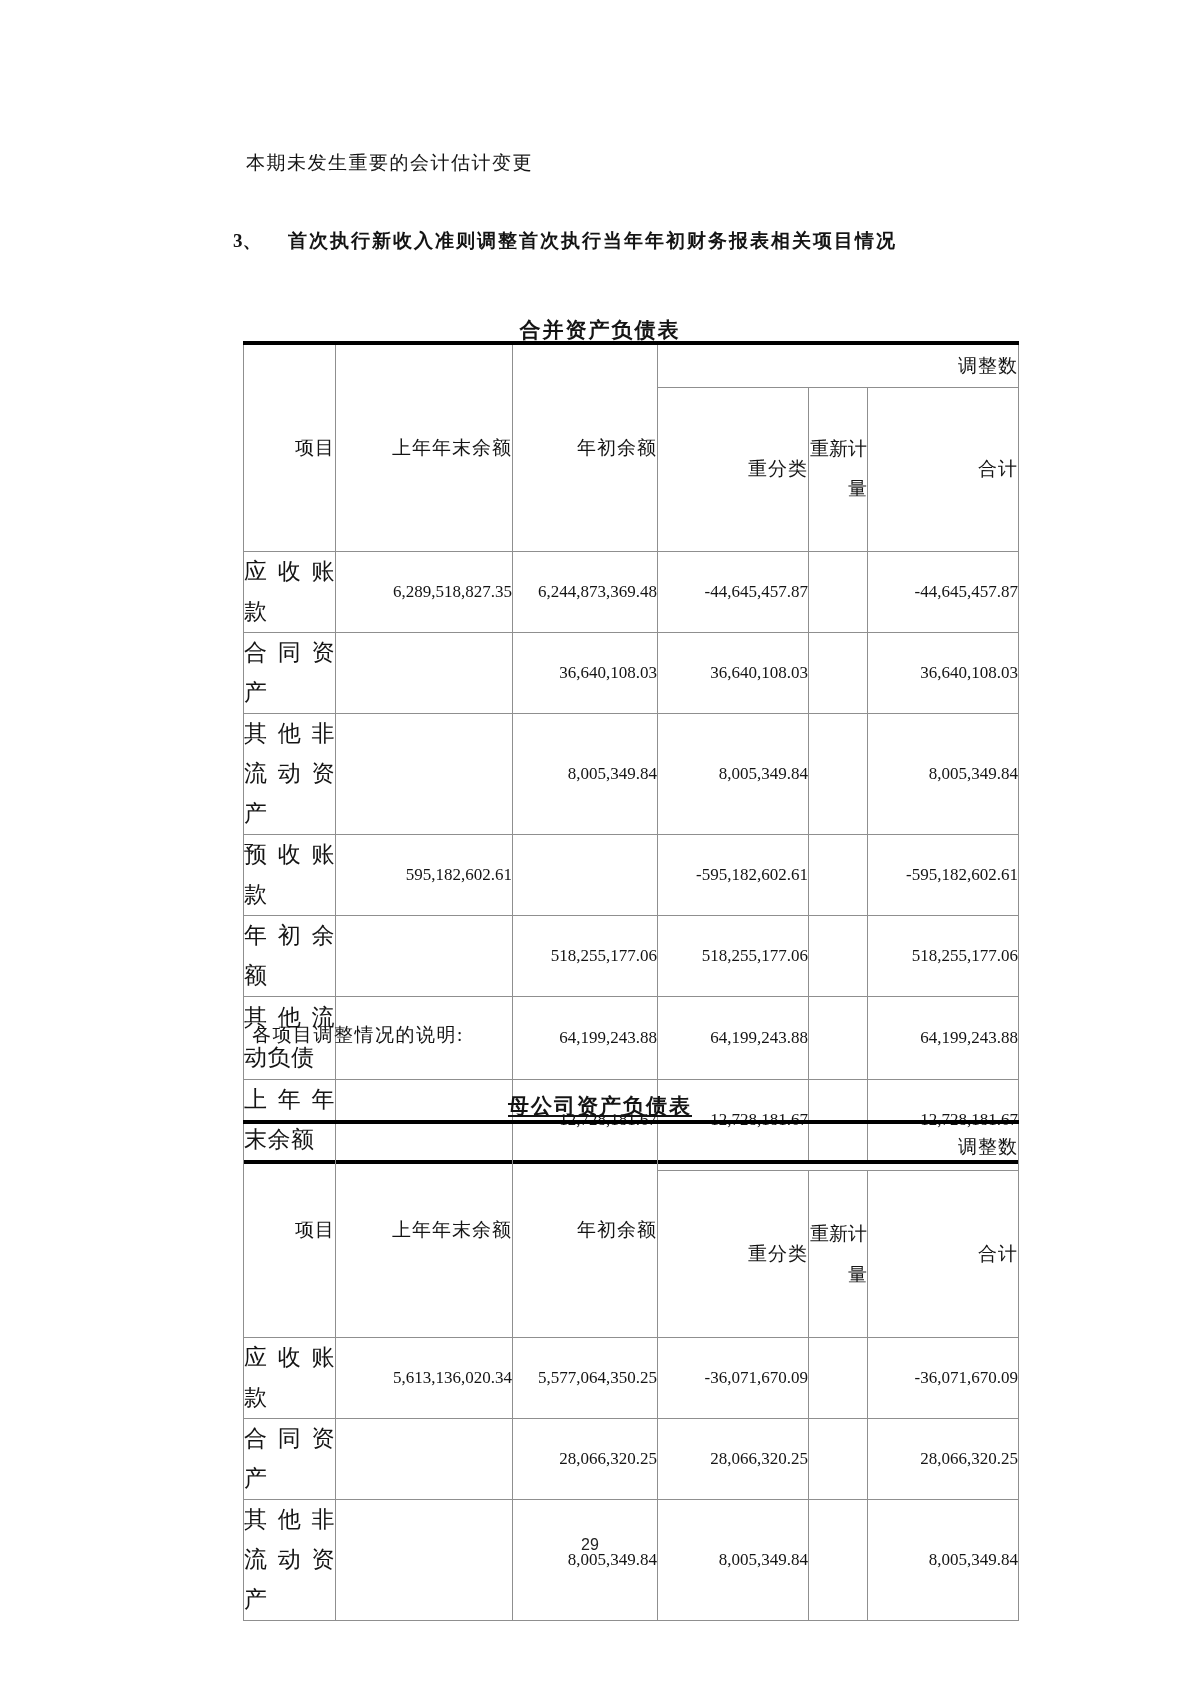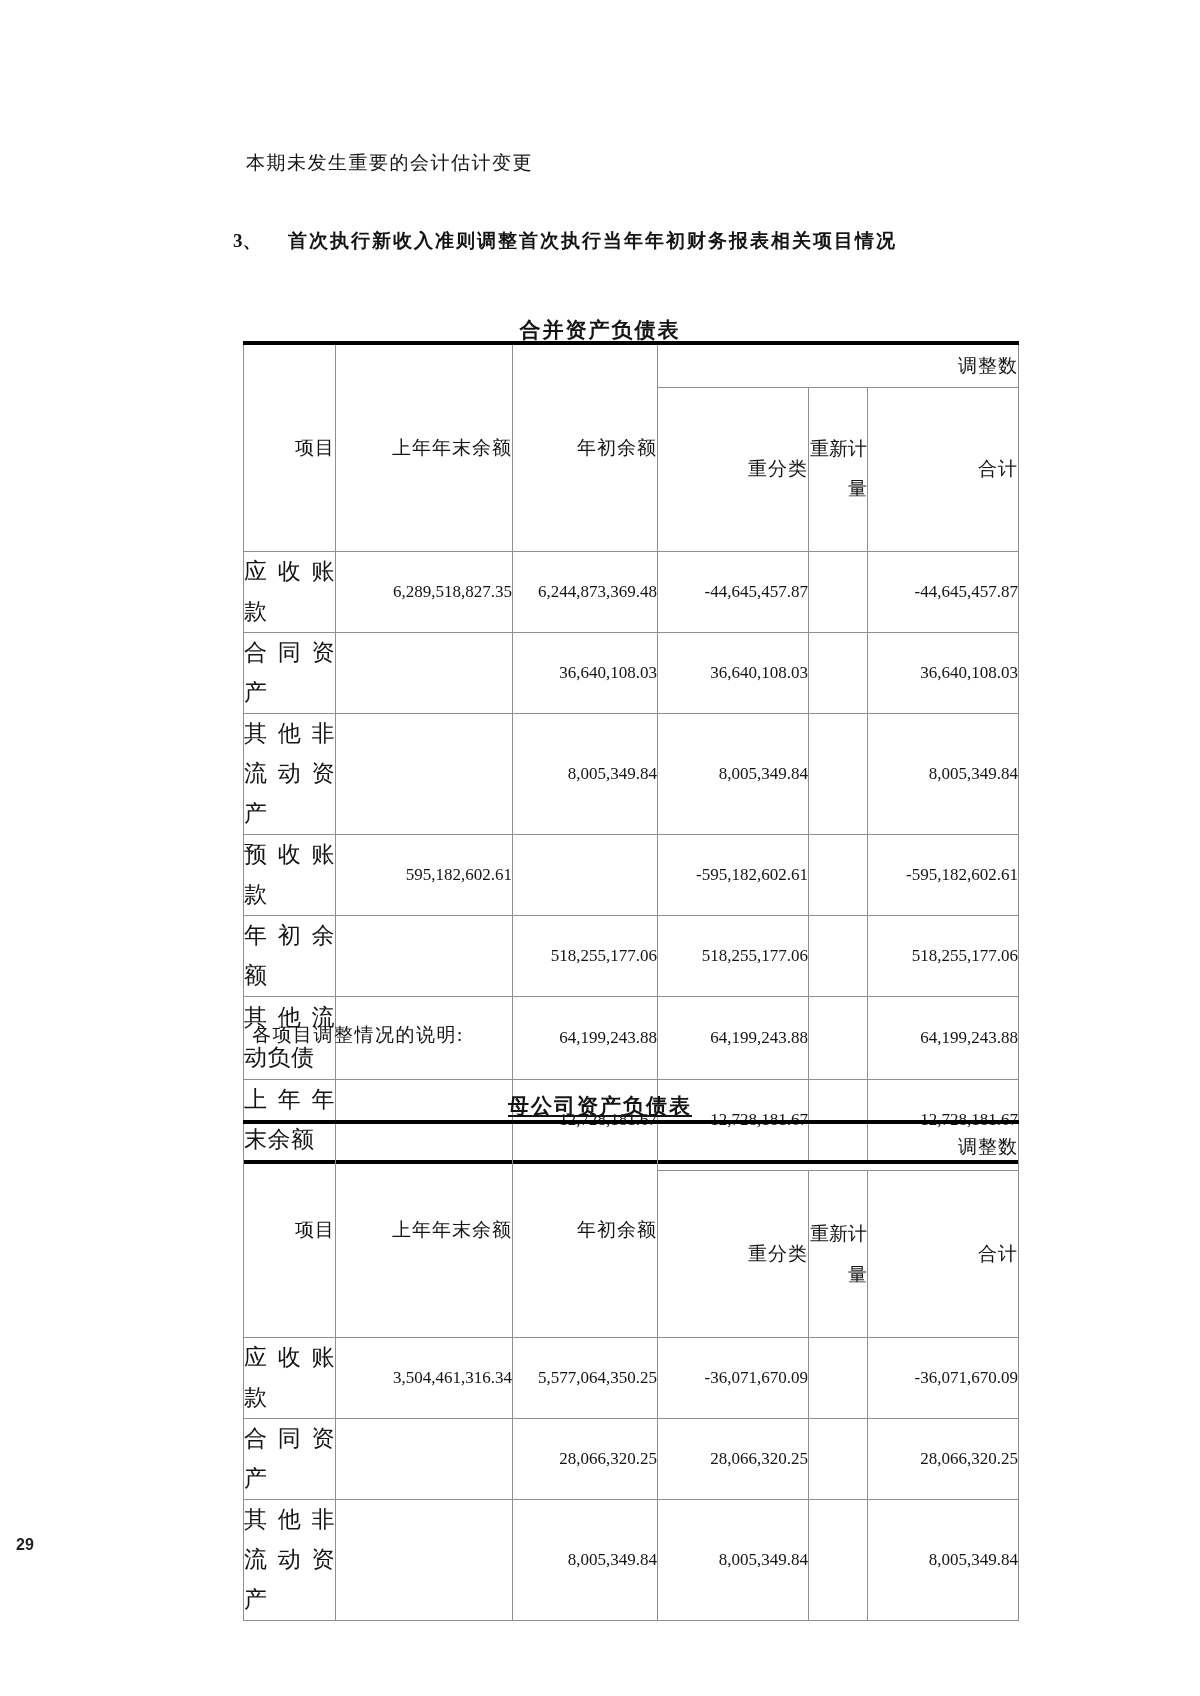--- a/index.html
+++ b/index.html
@@ -28,25 +28,24 @@
   .section-heading .num{width:55px;letter-spacing:0;}
   .table-title{
     position:absolute;left:233px;width:734px;
     text-align:center;
     font-weight:bold;font-size:21px;letter-spacing:2px;
   }
   .title-1{top:316px;}
   .title-2{top:1092px;text-decoration:underline;}
   .note-text{left:252px;top:1022px;}
   .page-number{
-    position:absolute;left:16px;top:1536px;width:1180px;
-    font-size:16px;
+    position:absolute;left:0;top:1536px;width:1180px;
+    text-align:center;font-size:16px;
     font-family:"Liberation Sans","DejaVu Sans",sans-serif;
     color:#222;
-    font-weight:bold;
   }
 
   table.fin{
     position:absolute;
     left:243px;
     width:775px;
     border-collapse:collapse;
     table-layout:fixed;
     font-size:17px;
   }
@@ -204,21 +203,21 @@
       <th class="hd" rowspan="2">年初余额</th>
       <th class="hd" colspan="3">调整数</th>
     </tr>
     <tr class="sub-row">
       <th class="hd">重分类</th>
       <th class="hd vert">重新计量</th>
       <th class="hd">合计</th>
     </tr>
     <tr class="dr-0">
       <td class="lbl">应收账款</td>
-      <td class="num">3,504,461,316.34</td>
+      <td class="num">5,613,136,020.34</td>
       <td class="num">5,577,064,350.25</td>
       <td class="num">-36,071,670.09</td>
       <td class="num"></td>
       <td class="num">-36,071,670.09</td>
     </tr>
     <tr class="dr-1">
       <td class="lbl">合同资产</td>
       <td class="num"></td>
       <td class="num">28,066,320.25</td>
       <td class="num">28,066,320.25</td>

